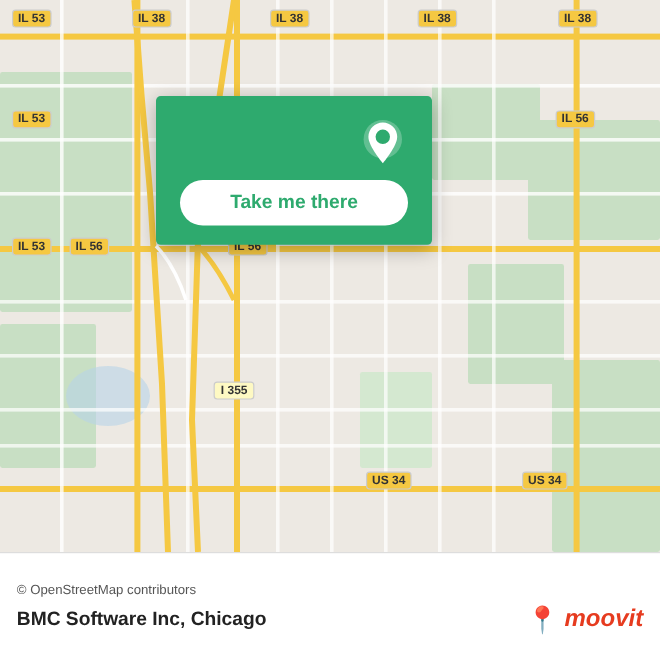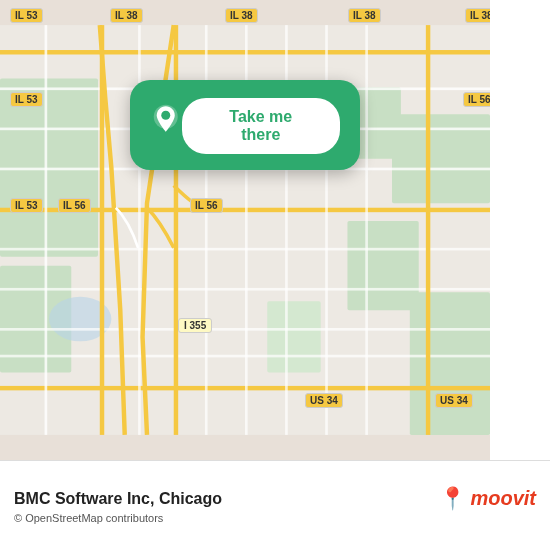--- a/index.html
+++ b/index.html
@@ -6,21 +6,21 @@
 
     body {
       width: 550px;
       height: 550px;
       overflow: hidden;
       font-family: Arial, sans-serif;
       position: relative;
     }
 
     #map-container {
-      width: 490px;
+      width: 550px;
       height: 460px;
       position: relative;
       overflow: hidden;
       background-color: #e8e0d8;
     }
 
     
     .map-bg {
       width: 100%;
       height: 100%;
@@ -28,24 +28,24 @@
       top: 0; left: 0;
     }
 
     
     #popup-card {
       position: absolute;
       top: 80px;
       left: 130px;
       width: 230px;
       background: #2eaa6e;
-      border-radius: 20px;
-      display: flex;
-      flex-direction: row;
-      align-items: flex-start;
+      border-radius: 4px;
+      display: flex;
+      flex-direction: column;
+      align-items: flex-end;
       padding: 18px 20px 16px;
       box-shadow: 0 4px 16px rgba(0,0,0,0.28);
       z-index: 10;
     }
 
     #location-pin-icon {
       width: 42px;
       height: 42px;
       margin-bottom: 10px;
     }
@@ -212,21 +212,21 @@
       <circle cx="21" cy="18" r="16" fill="rgba(255,255,255,0.25)"></circle>
       <path d="M21 4 C14.4 4 9 9.4 9 16 C9 24 21 38 21 38 C21 38 33 24 33 16 C33 9.4 27.6 4 21 4 Z" fill="white"></path>
       <circle cx="21" cy="16" r="6" fill="#2eaa6e"></circle>
     </svg>
     <button id="take-me-there-btn">Take me there</button>
   </div>
 
 </div>
 
 <div id="bottom-bar">
+  <div id="osm-credit">© OpenStreetMap contributors</div>
   <div id="bottom-info-row">
     <span id="location-name">BMC Software Inc, Chicago</span>
     <div id="moovit-logo">
       <span id="moovit-pin">📍</span>
       <span id="moovit-text">moovit</span>
     </div>
   </div>
-  <div id="osm-credit">© OpenStreetMap contributors</div>
 </div>
 
 </body></html>

